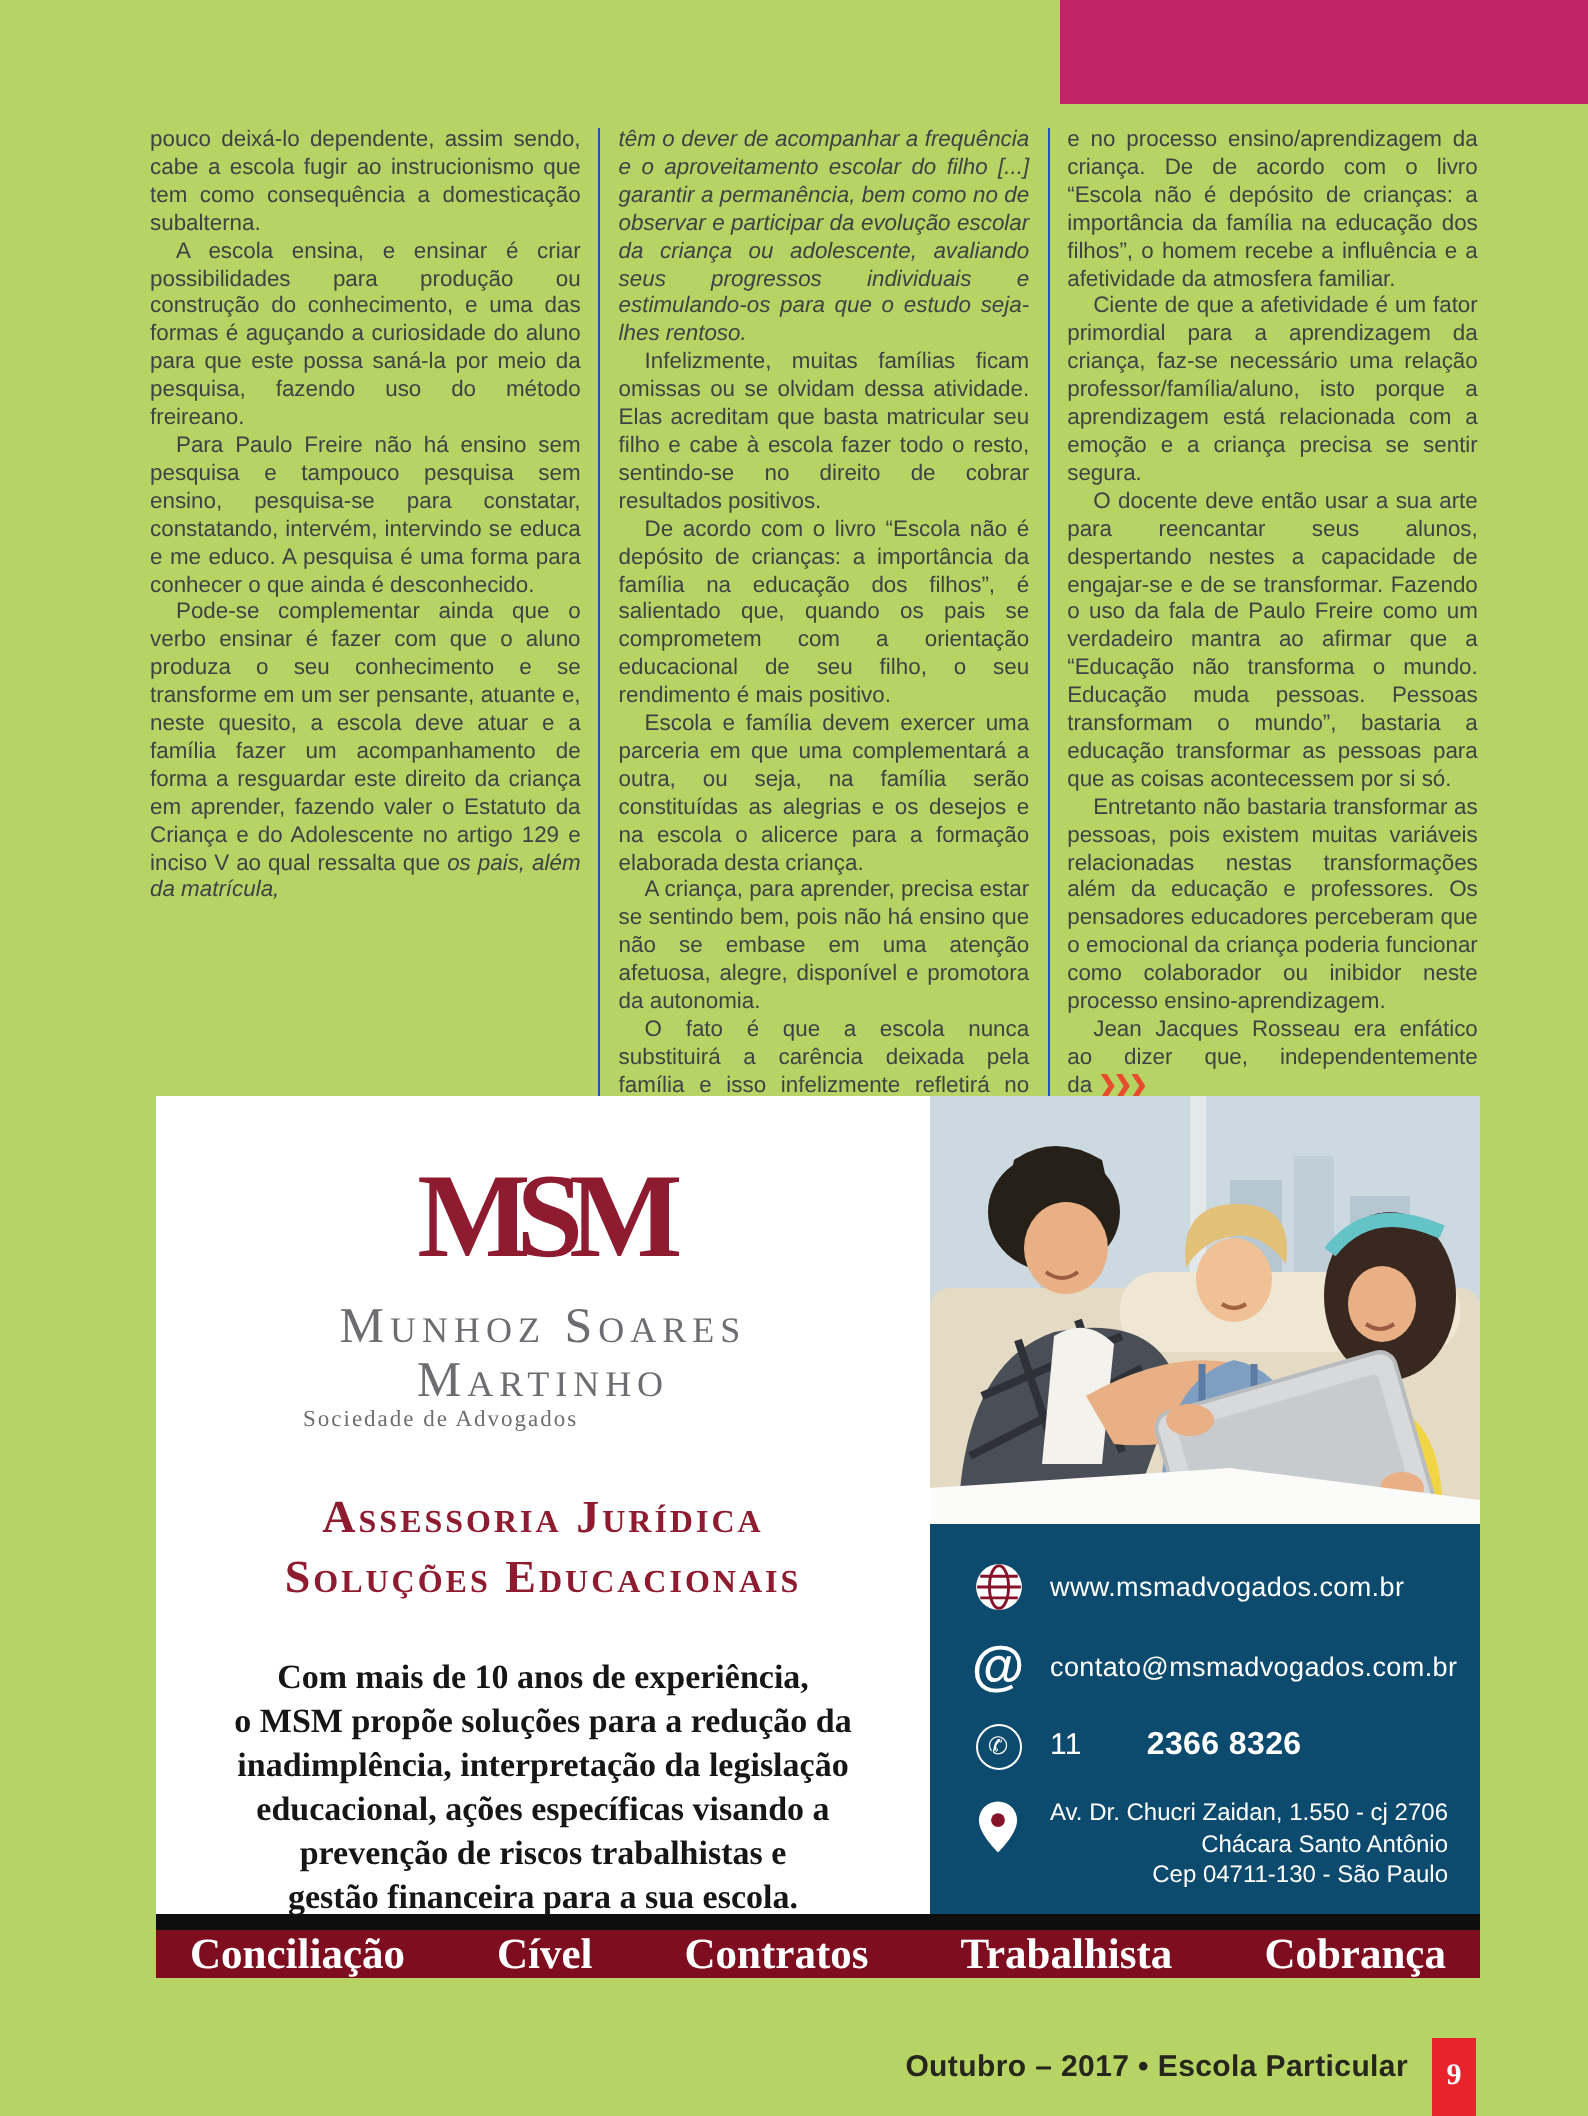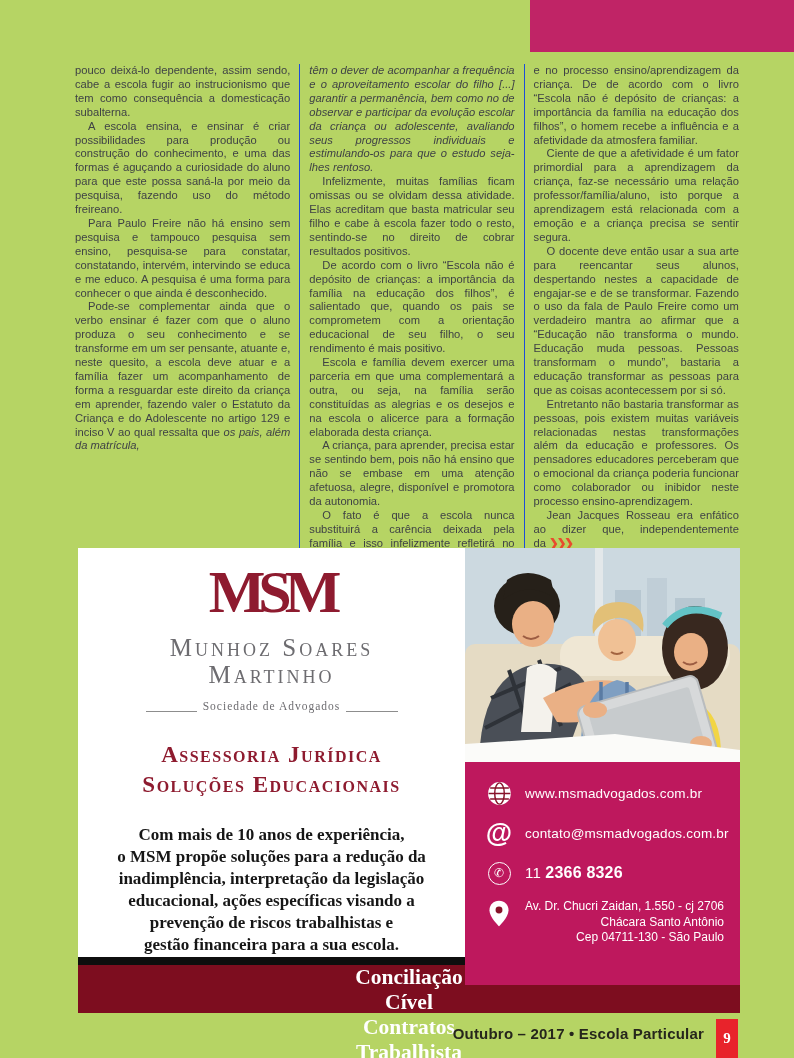--- a/index.html
+++ b/index.html
@@ -12,53 +12,53 @@
            color:#3f4245;font-size:11.2px;line-height:13.9px;text-align:justify;}
   .col{width:224.3px;box-sizing:border-box;padding-right:9px;}
   .col + .col{border-left:1px solid #1d4ed8;padding-left:9px;}
   .para{margin:0;}
   .para.ind{text-indent:13px;}
   .para.ital{font-style:italic;}
   .chevrons{color:#e84b2e;font-weight:bold;font-size:11.5px;letter-spacing:-2px;margin-left:3px;white-space:nowrap;}
   
   .ad{position:absolute;left:78px;top:548px;width:662px;}
   .ad-main{position:relative;height:409px;background:#ffffff;}
-  .ad-left{position:absolute;left:0;top:0;width:387px;height:327px;text-align:center;}
+  .ad-left{position:absolute;left:0;top:16px;width:387px;height:327px;text-align:center;}
   .logo-initials{font-family:"Liberation Serif",serif;font-weight:bold;color:#8e1b2f;
                  font-size:60px;line-height:1;letter-spacing:-7px;margin-top:14px;}
   .logo-name{font-family:"Liberation Serif",serif;font-variant:small-caps;color:#6d6c70;
              font-size:25px;line-height:27px;letter-spacing:3px;}
   .logo-name.first{margin-top:12px;}
-  .tagline-row{display:flex;align-items:flex-end;width:252px;margin:12px auto 0;}
+  .tagline-row{display:flex;align-items:flex-start;width:252px;margin:0 auto 0;flex-direction:column;}
   .tagline-row .rule{flex:1;height:1px;background:#8d8d8d;}
   .logo-tagline{font-family:"Liberation Serif",serif;color:#6d6c70;font-size:11.5px;
                 letter-spacing:1px;padding:0 6px;white-space:nowrap;}
   .headline{font-family:"Liberation Serif",serif;font-variant:small-caps;font-weight:bold;
             color:#8e1b2f;font-size:23px;line-height:30px;letter-spacing:1.5px;}
   .headline.first{margin-top:28px;}
   .ad-body{font-family:"Liberation Serif",serif;font-weight:bold;color:#161616;
            font-size:17px;line-height:22px;margin-top:24px;}
   .ad-photo{position:absolute;left:387px;top:0;width:275px;height:214px;overflow:hidden;}
-  .ad-contact{position:absolute;left:387px;top:214px;width:275px;height:223px;background:#be185d;
+  .ad-contact{position:absolute;left:387px;top:214px;width:275px;height:195px;background:#0c4a6e;
               box-sizing:border-box;padding:17px 8px 0 20px;color:#fff;}
   .contact-row{display:flex;align-items:center;margin-bottom:12px;}
   .contact-row.addr{align-items:flex-start;margin-bottom:0;text-align:right;}
   .contact-icon{width:28px;height:28px;margin-right:12px;flex:none;display:flex;
                 align-items:center;justify-content:center;}
   .contact-text{font-size:13.5px;letter-spacing:0.2px;white-space:nowrap;}
   .phone-text{font-size:15px;}
-  .phone-text b{font-size:16px;}
+  .phone-text b{font-size:16px;margin-left:28px;}
   .addr-lines{font-size:12px;line-height:15.5px;}
   .at-glyph{font-size:27px;font-weight:bold;line-height:1;}
   .phone-circle{width:21px;height:21px;border:1.6px solid #fff;border-radius:50%;
                 display:flex;align-items:center;justify-content:center;font-size:12px;}
   .ad-strip{height:8px;background:#0e0e0e;}
-  .ad-services{height:48px;background:#7d0d1f;display:flex;align-items:center;
-               justify-content:space-between;padding:0 2px;
-               font-family:"Liberation Serif",serif;font-weight:bold;color:#fff;font-size:21.5px;flex-direction:column;}
+  .ad-services{height:24px;background:#7d0d1f;display:flex;align-items:center;
+               justify-content:space-between;padding:0 17px;
+               font-family:"Liberation Serif",serif;font-weight:bold;color:#fff;font-size:21.5px;}
   
   .footer-issue{position:absolute;top:1025px;right:90px;font-weight:bold;font-size:15px;
                 color:#26261c;letter-spacing:0.2px;}
   .page-number{position:absolute;left:716px;top:1019px;width:22px;height:39px;background:#e8232b;
                color:#fff;display:flex;align-items:center;justify-content:center;
                font-size:15px;font-weight:bold;font-family:"Liberation Serif",serif;}
 </style>
 </head>
 <body>
 

